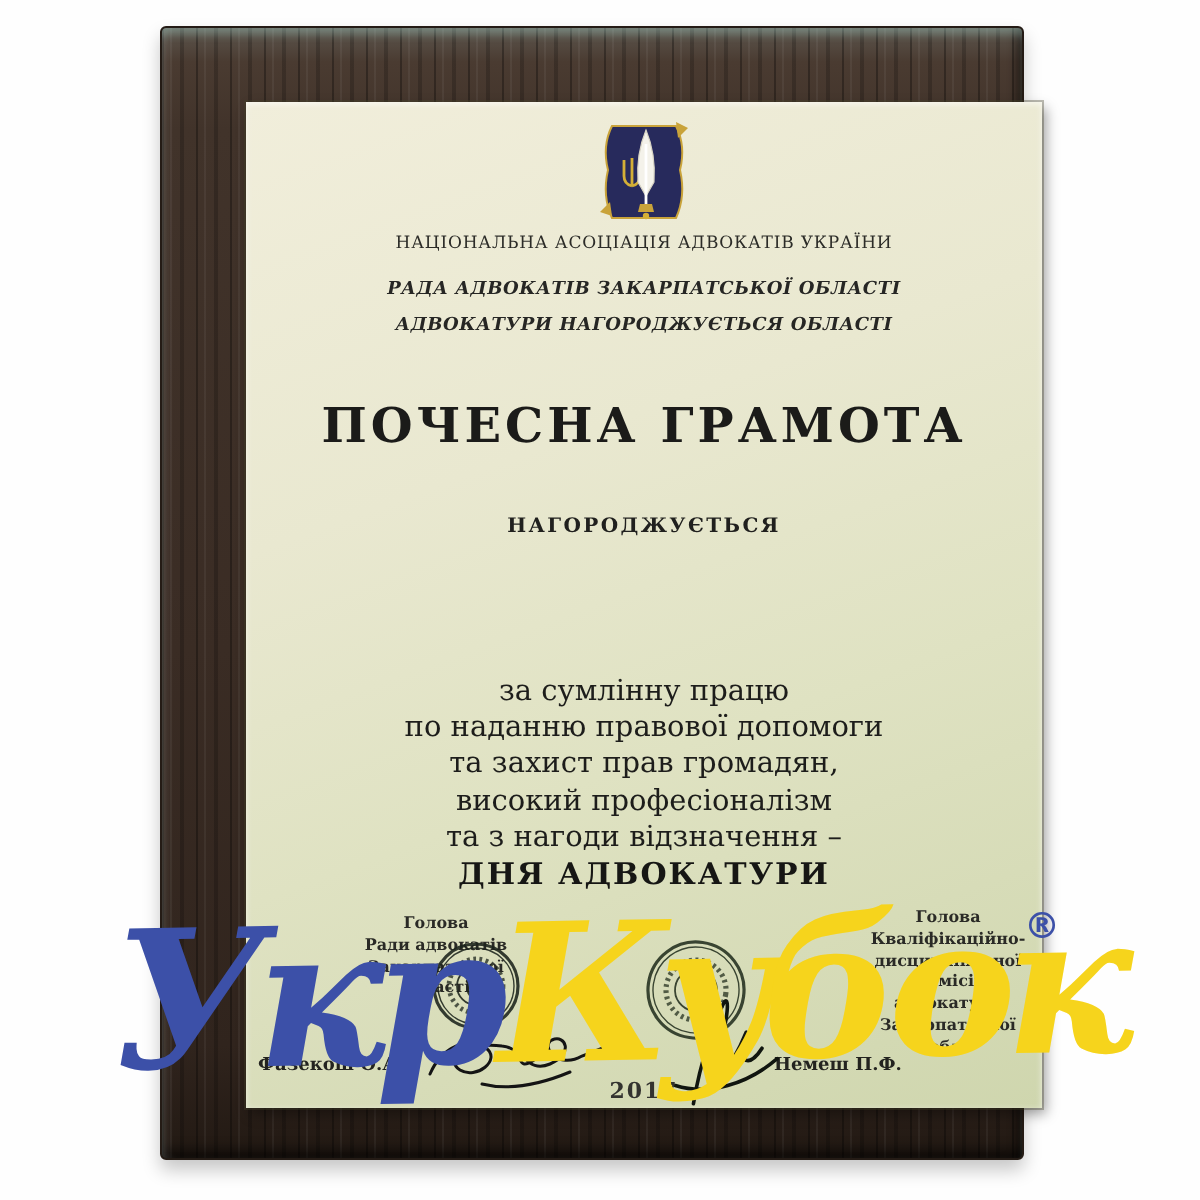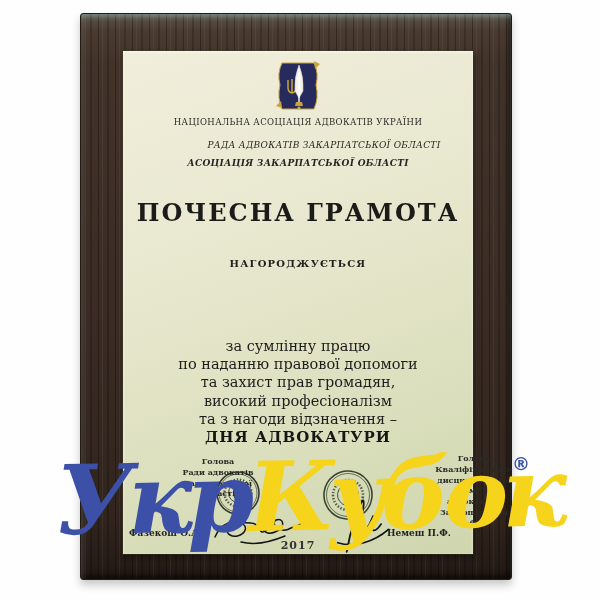--- a/index.html
+++ b/index.html
@@ -26,25 +26,26 @@
       inset 0 -6px 6px -2px rgba(0,0,0,.55),
       0 5px 9px rgba(0,0,0,.22);
   }
   
   .plate{
     position:absolute;left:42px;top:37px;width:350px;height:503px;
     background:linear-gradient(160deg,var(--plate_light,#f1eedb) 0%,#e9e8d0 35%,#dfe2c2 62%,var(--plate_dark,#cfd6ae) 100%);
     box-shadow:0 0 0 1px rgba(70,65,40,.35), 2px 3px 6px rgba(0,0,0,.38),
                inset 0 1px 3px rgba(255,255,255,.65);
     color:var(--text,#20201e);
+    padding-left:48px;
   }
   .plate .abs{position:absolute;left:0;width:100%;text-align:center;}
   .emblem-wrap{position:absolute;left:50%;top:7px;transform:translateX(-50%);line-height:0;}
   .org1{top:66px;font-size:8.5px;letter-spacing:.4px;color:#2c2c28;}
-  .org2{top:89px;font-size:9px;font-weight:normal;font-style:italic;letter-spacing:.3px;color:#262624;margin-left:26px;}
+  .org2{top:89px;font-size:9px;font-weight:bold;font-style:italic;letter-spacing:.3px;color:#262624;}
   .org3{top:107px;font-size:9px;font-weight:bold;font-style:italic;line-height:11px;letter-spacing:.3px;color:#262624;}
   .cert-title{top:147px;font-size:24px;font-weight:bold;letter-spacing:2px;color:#1b1b19;}
   .award-label{top:207px;font-size:10px;font-weight:bold;letter-spacing:1.2px;}
   .role-label{top:227px;font-size:10.5px;font-weight:bold;letter-spacing:1.2px;}
   .recipient{top:250px;font-size:17px;font-weight:bold;letter-spacing:.4px;color:#151513;}
   .body-text{top:286px;font-size:14.5px;line-height:18.2px;color:#1d1d1b;}
   .occasion{top:377px;font-size:15px;font-weight:bold;letter-spacing:1px;color:#161614;}
   .sig-block{position:absolute;text-align:center;font-size:8px;font-weight:bold;line-height:10.8px;color:#2a2a26;margin-left:44px;}
   .sig-block.left{left:8px;top:405px;width:86px;}
   .sig-block.right{left:266px;top:402px;width:82px;}
@@ -95,21 +96,21 @@
           <path d="M26,7 Q21,19 22,33 L26,40 L30,33 Q31,19 26,7 Z" fill="#f4f2ea" stroke="#d8d4c4" stroke-width="0.6"></path>
           <path d="M26,14 L26,45" stroke="#ffffff" stroke-width="1.4"></path>
           <path d="M23,44 h6 l1,4 h-8 Z" fill="#c9a33a"></path>
           <circle cx="26" cy="50" r="1.6" fill="#d4af37"></circle>
         </svg>
       </span>
 
       <div class="abs org1">НАЦІОНАЛЬНА АСОЦІАЦІЯ АДВОКАТІВ УКРАЇНИ</div>
       <div class="abs org2">РАДА АДВОКАТІВ ЗАКАРПАТСЬКОЇ ОБЛАСТІ</div>
       <div class="abs org3">
-        <div>АСОЦІАЦІЯ ЗАКАРПАТСЬКОЇ ОБЛАСТІ</div>
+        <div>АДВОКАТУРИ НАГОРОДЖУЄТЬСЯ ОБЛАСТІ</div>
       </div>
 
       <div class="abs cert-title">ПОЧЕСНА ГРАМОТА</div>
 
       <div class="abs award-label">НАГОРОДЖУЄТЬСЯ</div>
 
       <div class="abs occasion">ДНЯ АДВОКАТУРИ</div>
       <div class="abs body-text">
         <div>за сумлінну працю</div>
         <div>по наданню правової допомоги</div>

